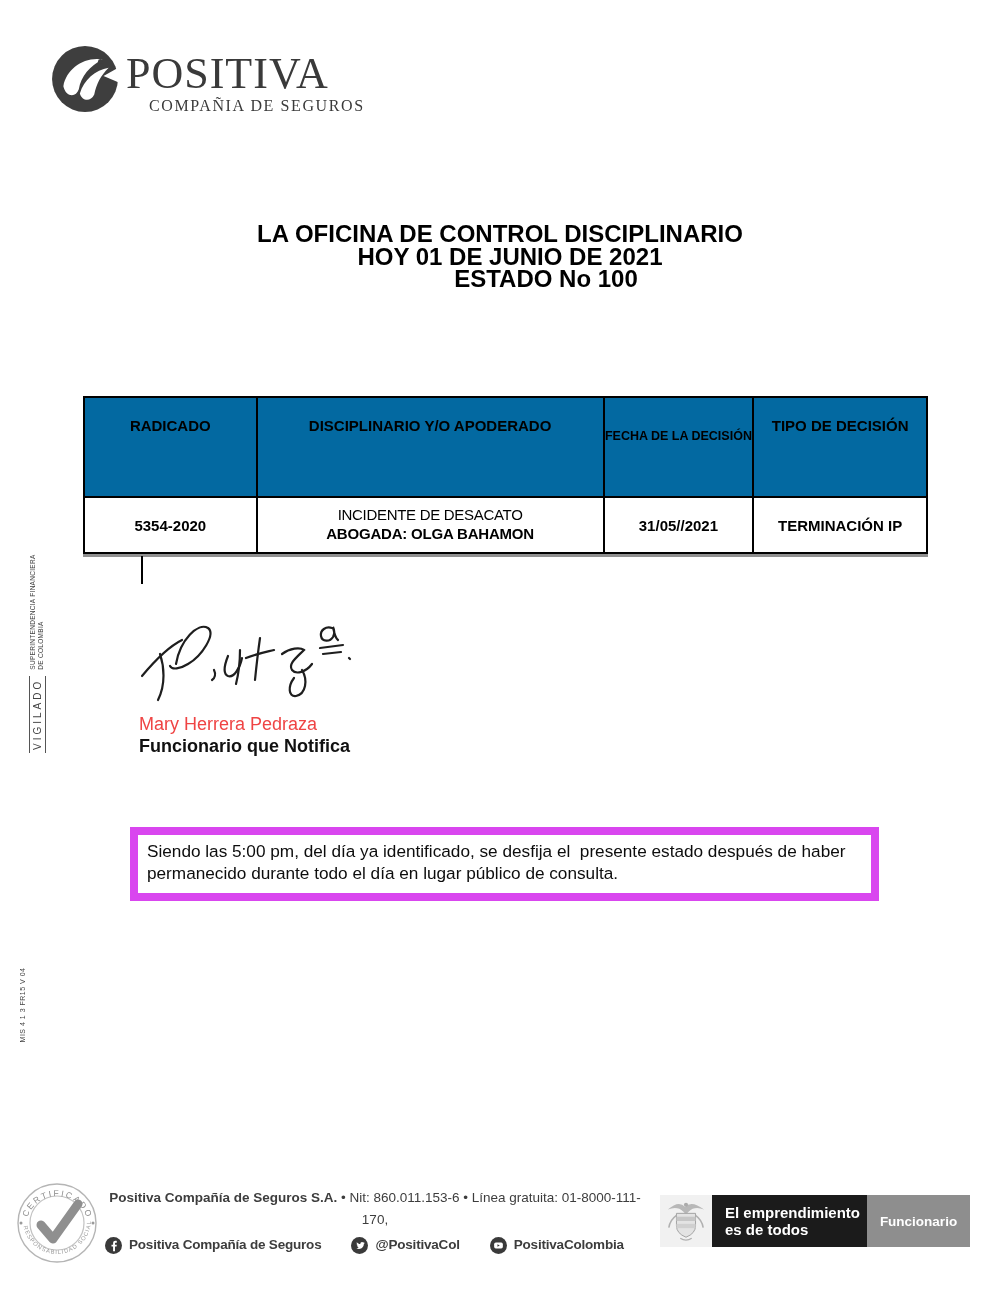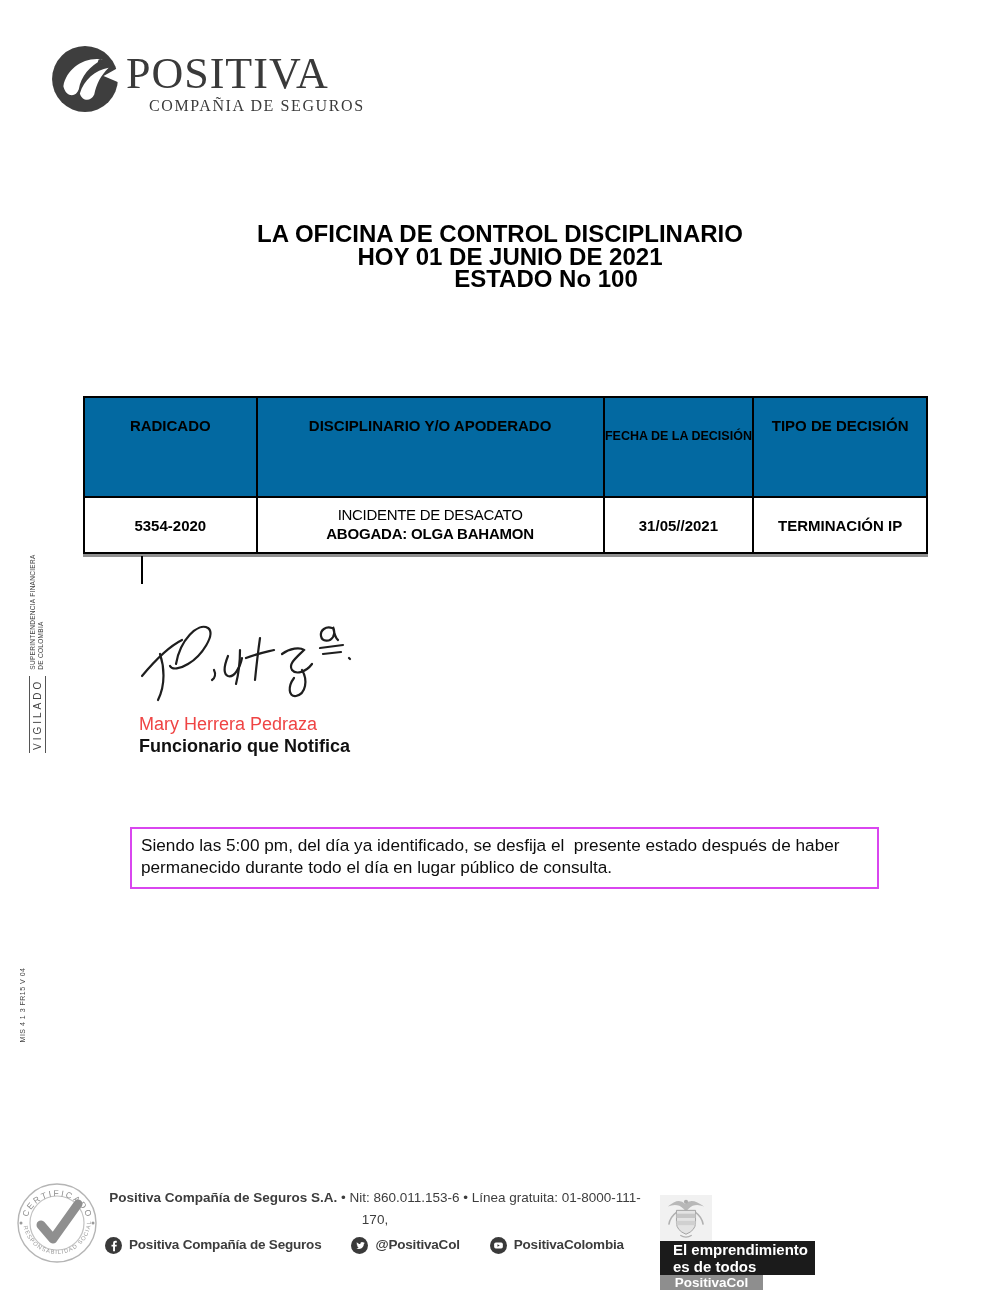--- a/index.html
+++ b/index.html
@@ -32,41 +32,41 @@
   .cell-abogada { font-weight:bold; letter-spacing:-0.2px; line-height:1.25; }
 
   .caret { position:absolute; left:141px; top:556px; width:2px; height:28px; background:#000; }
 
   
   .sig-svg { position:absolute; left:136px; top:612px; }
   .sig-name { position:absolute; left:139px; top:714px; font-size:18px; color:#ef4444; }
   .sig-role { position:absolute; left:139px; top:736px; font-size:18px; font-weight:bold; color:#111; }
 
   
-  .notice { position:absolute; left:130px; top:827px; width:749px; border:2px solid #d946ef;
+  .notice { position:absolute; left:130px; top:827px; width:749px; border:8px solid #d946ef;
             padding:5px 9px 8px 9px; font-size:17.2px; line-height:1.3; color:#0d0d0d;
             white-space:pre-wrap; }
 
   
   .vigilado-strip { position:absolute; left:-48px; top:651px; width:170px; height:34px;
                     transform:rotate(-90deg); display:flex; align-items:center; gap:6px; color:#444; }
   .vig-box { border-top:1.5px solid #555; border-bottom:1.5px solid #555; font-size:10px;
              letter-spacing:3px; padding:2px 3px; white-space:nowrap; }
   .vig-entity { font-size:6.5px; line-height:1.3; letter-spacing:.3px; white-space:nowrap; }
   .mis-strip { position:absolute; left:-20px; top:999px; width:90px; height:12px;
                transform:rotate(-90deg); font-size:7px; color:#444; text-align:center;
                letter-spacing:.5px; white-space:nowrap; }
 
   
   .seal { position:absolute; left:14px; top:1180px; }
   .footer-text { position:absolute; left:105px; top:1187px; width:540px; text-align:center;
                  color:#3d3d3d; font-size:13.5px; line-height:22px; }
   .footer-social { display:flex; justify-content:flex-start; align-items:center; gap:30px; margin-top:3px; }
   .social-item { display:flex; align-items:center; gap:7px; font-weight:bold; letter-spacing:-0.2px; }
-  .badges { position:absolute; left:660px; top:1195px; height:52px; display:flex;flex-direction:column; }
+  .badges { position:absolute; left:660px; top:1195px; height:52px; display:flex; }
   .badge-arms { width:52px; height:52px; background:#f1f1f1; display:flex; align-items:center; justify-content:center; }
   .badge-black { width:155px; height:52px; background:#1b1b1b; color:#fff; display:flex;
                  flex-direction:column; justify-content:center; padding-left:13px;
                  font-weight:bold; font-size:15px; line-height:17px; }
   .badge-gray { width:103px; height:52px; background:#8e8e8e; color:#fff; display:flex;
                 align-items:center; justify-content:center; font-weight:bold; font-size:13.5px; }
 </style>
 </head>
 <body>
 
@@ -211,16 +211,16 @@
         <rect x="12" y="27" width="20" height="4.5" fill="#d0d0d0"></rect>
         <path d="M12 18 Q5 23 4 31" fill="none" stroke="#b0b0b0" stroke-width="1.6"></path>
         <path d="M32 18 Q39 23 40 31" fill="none" stroke="#b0b0b0" stroke-width="1.6"></path>
         <path d="M16 42 Q22 46 28 42" fill="none" stroke="#b0b0b0" stroke-width="1.4"></path>
       </svg>
     </div>
     <div class="badge-black">
       <div>El emprendimiento</div>
       <div>es de todos</div>
     </div>
-    <div class="badge-gray">PositivaCol</div>
+    <div class="badge-gray">Funcionario</div>
   </div>
 
 </div>
 
 </body></html>

